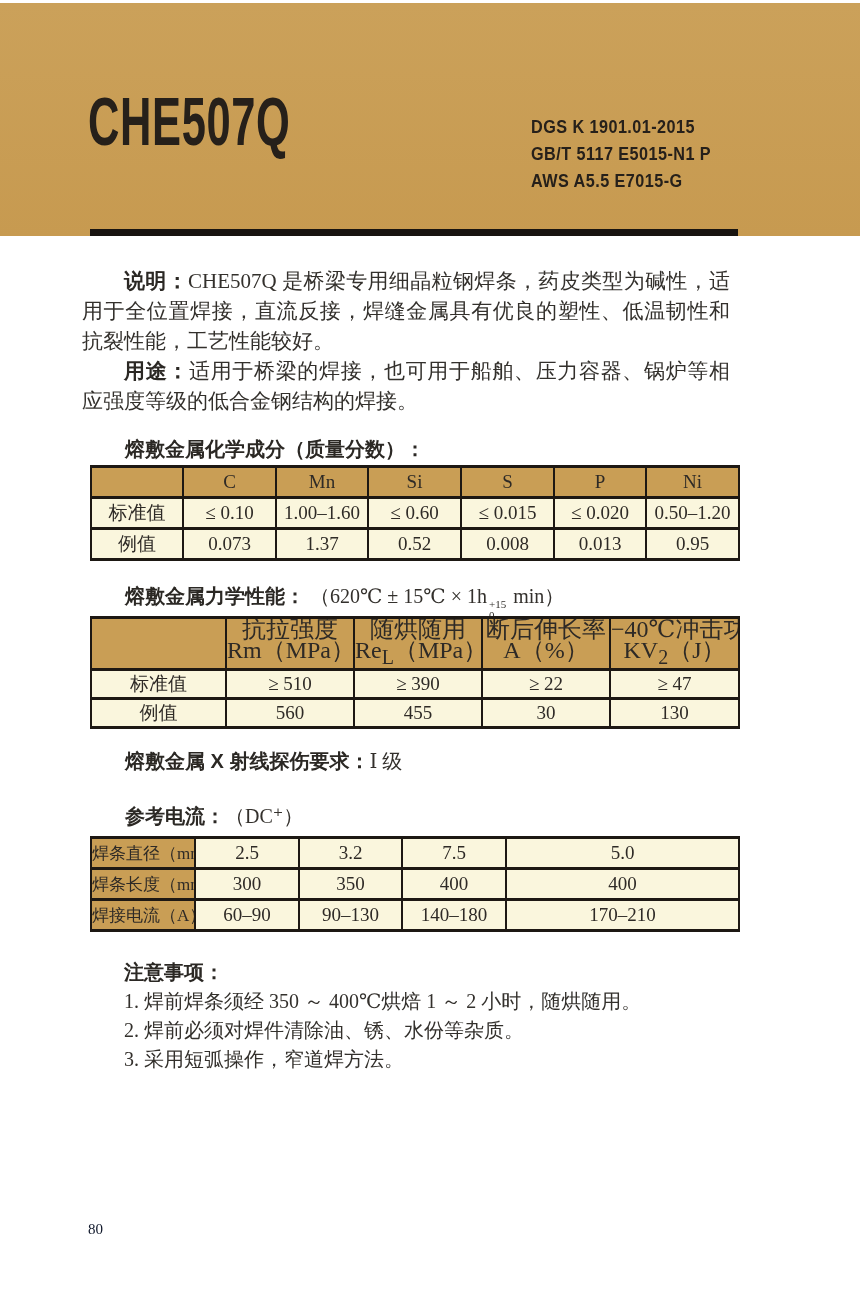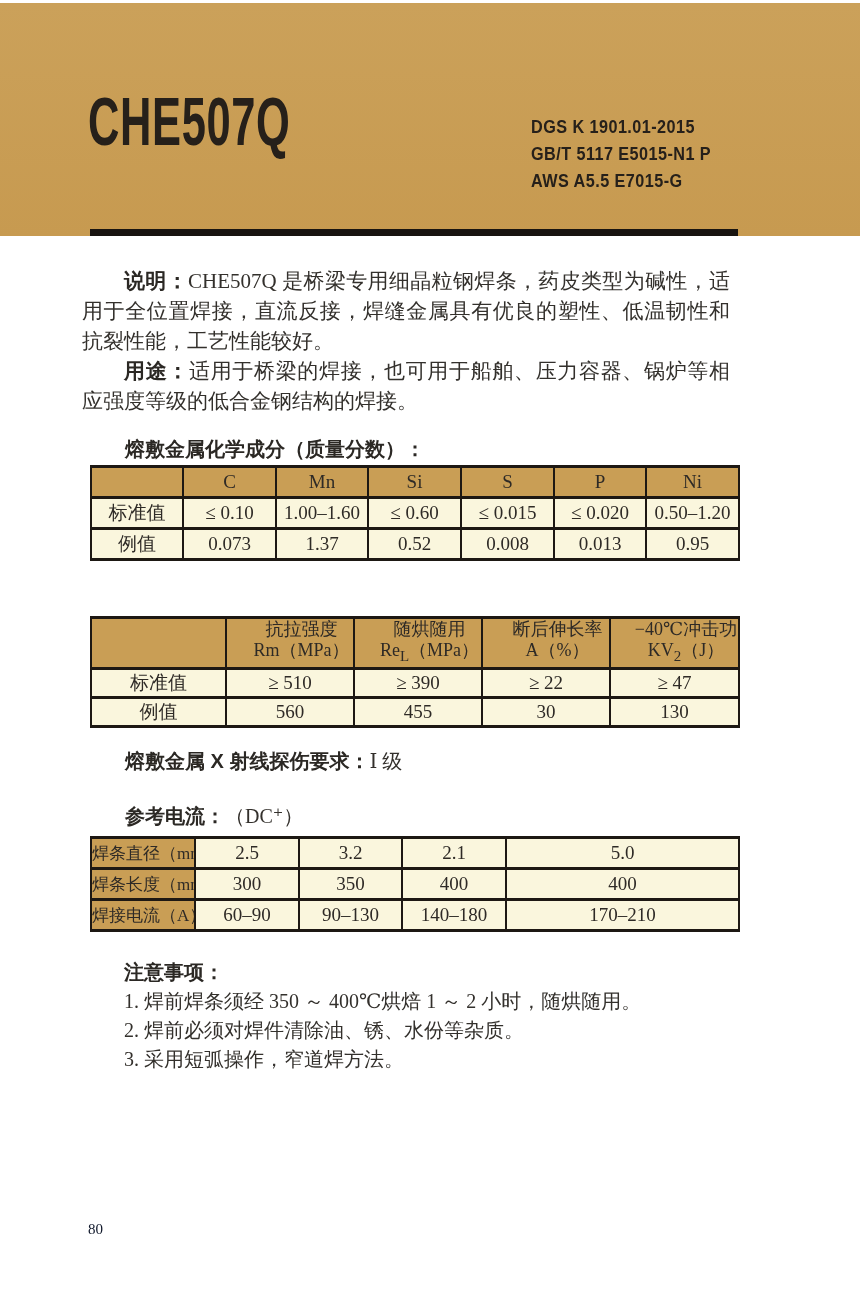--- a/index.html
+++ b/index.html
@@ -64,21 +64,21 @@
   .tbl th { background:#c99e55; }
   .tbl td { background:#faf6dd; }
   .tbl td.lbl-tan { background:#c99e55; }
 
   #chem-table { left:90px; top:462px; width:648px; }
   #chem-table tr { height:31px; }
 
   #mech-table { left:90px; top:613px; width:648px; }
   #mech-table tr.hd { height:47px; }
   #mech-table tr { height:29px; }
-  #mech-table th { font-size:18px; line-height:21px;padding-left:23px; }
+  #mech-table th { font-size:24px; line-height:21px; }
 
   #cur-table { left:90px; top:833px; width:648px; }
   #cur-table tr { height:31px; }
   #cur-table td.lbl-tan { font-size:17px; }
 
   
   .notes { position:absolute; left:124px; top:955px; width:614px; font-size:20px; line-height:29px; color:#33302c; }
   .notes .hei { font-size:20px; }
   .notes div { white-space:nowrap; }
 
@@ -144,20 +144,27 @@
       <td>0.073</td>
       <td>1.37</td>
       <td>0.52</td>
       <td>0.008</td>
       <td>0.013</td>
       <td>0.95</td>
     </tr>
   </tbody>
     </table>
 
+  <div class="sec-line" id="mech-title-row">
+    <span class="hei">熔敷金属力学性能：</span>
+    <span><span>（620℃ ± 15℃ × 1h</span><span class="stack">
+          <span>+15</span>
+          <span>0</span>
+        </span><span> min）</span></span>
+  </div>
 
   <table class="tbl" id="mech-table">
     <colgroup>
         <col style="width:135px">
         <col style="width:128px">
         <col style="width:128px">
         <col style="width:128px">
         <col style="width:129px">
       </colgroup>
     <tbody>
@@ -211,21 +218,21 @@
         <col style="width:104px">
         <col style="width:103px">
         <col style="width:104px">
         <col style="width:233px">
       </colgroup>
     <tbody>
         <tr>
       <td class="lbl-tan">焊条直径（mm）</td>
       <td>2.5</td>
       <td>3.2</td>
-      <td>2.1</td>
+      <td>7.5</td>
       <td>5.0</td>
     </tr>
     <tr>
       <td class="lbl-tan">焊条长度（mm）</td>
       <td>300</td>
       <td>350</td>
       <td>400</td>
       <td>400</td>
     </tr>
     <tr>

